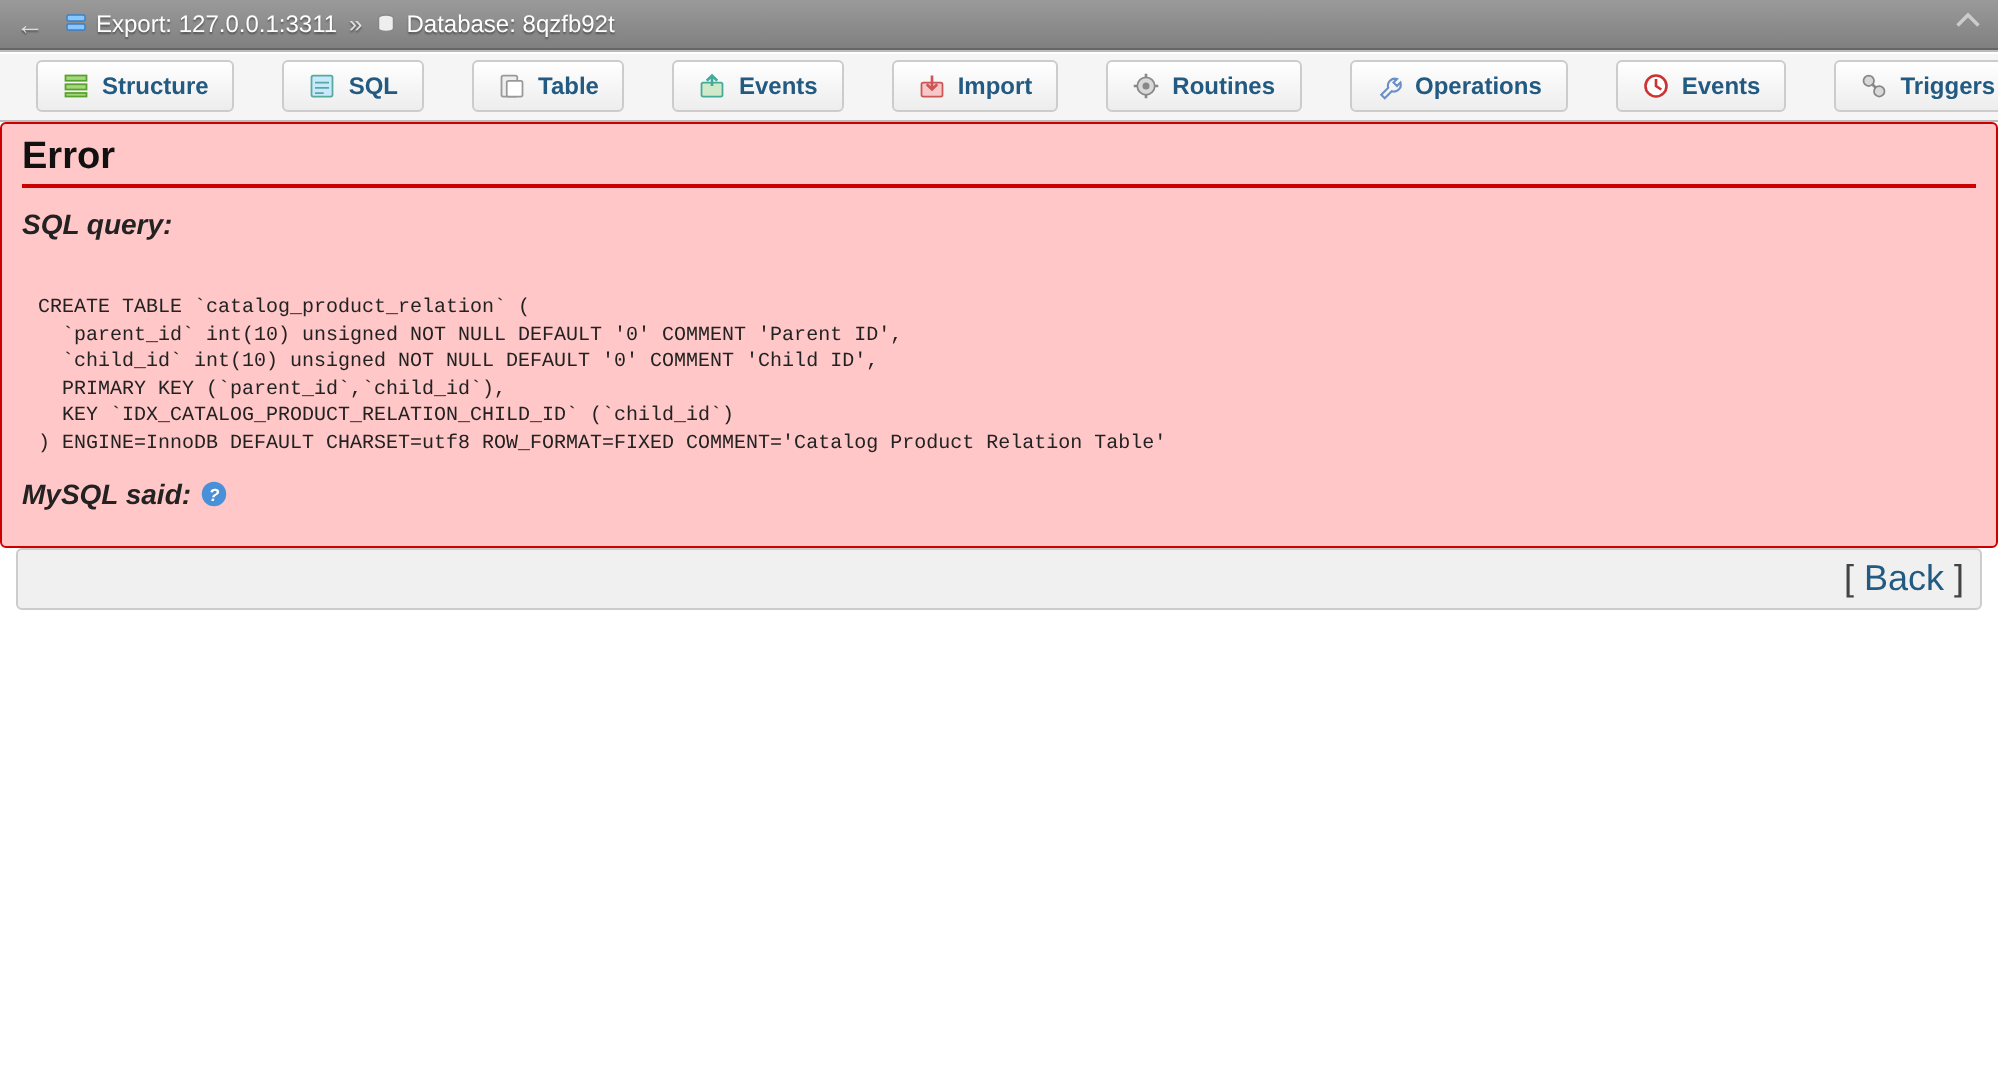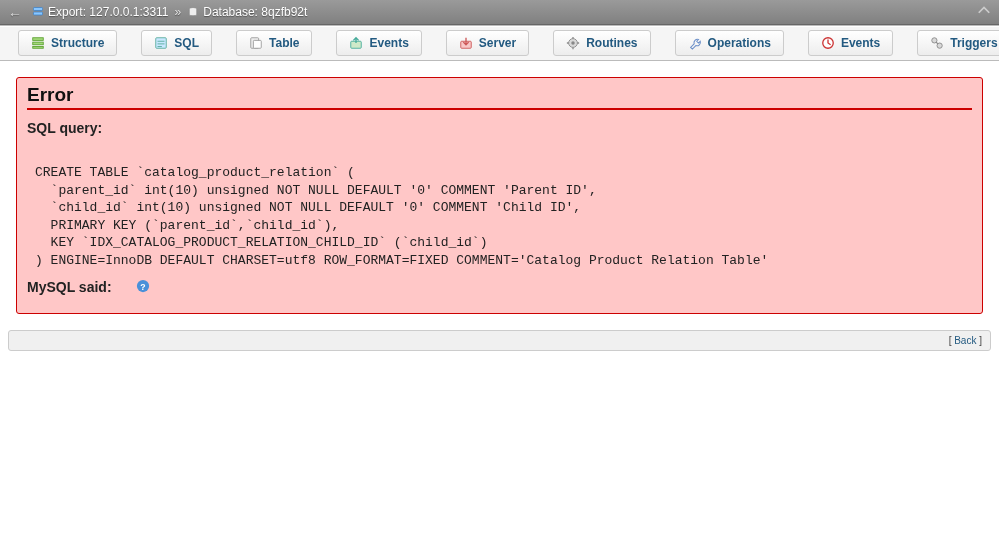--- a/index.html
+++ b/index.html
@@ -81,66 +81,67 @@
     width: 14px;
     height: 14px;
     margin-right: 6px;
     display: inline-block;
     flex: 0 0 auto;
   }
   .tabs .tab.more .t-icon { margin-right: 6px; }
 
   
   .error-panel {
-    margin: 16px;
+    margin: 0;
     border: 1px solid #cc0000;
     background: #ffc7c7;
     border-radius: 3px;
     padding: 6px 10px 14px 10px;
   }
   .error-panel h1 {
     font-size: 19px;
     margin: 0 0 4px 0;
     color: #111;
     font-weight: bold;
     border-bottom: 2px solid #cc0000;
     padding-bottom: 2px;
   }
   .error-panel h2 {
     font-size: 14px;
     margin: 10px 0 4px 0;
     font-weight: bold;
+    font-style: italic;
   }
   .error-panel h2.with-icon {
     display: flex;
-    align-items: flex-start;
-    gap: 24px;
+    align-items: center;
+    gap: 4px;
   }
   .error-panel pre {
     font-family: "Courier New", monospace;
-    font-size: 13px;
+    font-size: 10px;
     line-height: 1.35;
     margin: 0;
     padding: 24px 0 0 8px;
     white-space: pre;
     color: #222;
   }
   .error-panel pre.msg {
     padding: 4px 0 0 0;
   }
 
   
   .footer-bar {
     margin: 0 8px 8px 8px;
     background: #f0f0f0;
     border: 1px solid #ccc;
     border-radius: 3px;
     padding: 4px 8px;
     text-align: right;
-    font-size: 10px;
+    font-size: 18px;
     color: #444;
   }
   .footer-bar a {
     color: #235a81;
     text-decoration: none;
   }
 
   
   .ico-server  { fill:#88c6ff; stroke:#3e80c4; }
   .ico-db      { fill:#eee; stroke:#888; }
@@ -222,21 +223,21 @@
         <path d="M8 2v6M5 5l3-3 3 3" stroke="#4a9" stroke-width="1.5" fill="none"></path>
       </svg>
     <span>Events</span>
   </div>
 
   <div class="tab">
     <svg class="t-icon" viewBox="0 0 16 16">
         <rect class="ico-import" x="2" y="6" width="12" height="8" rx="1"></rect>
         <path d="M8 10V2M5 7l3 3 3-3" stroke="#c55" stroke-width="1.5" fill="none"></path>
       </svg>
-    <span>Server</span>
+    <span>Import</span>
   </div>
 
   <div class="tab">
     <svg class="t-icon" viewBox="0 0 16 16">
         <circle class="ico-rout" cx="8" cy="8" r="5"></circle>
         <circle cx="8" cy="8" r="2" fill="#888"></circle>
         <path d="M8 1v2M8 13v2M1 8h2M13 8h2" stroke="#888" stroke-width="1.5"></path>
       </svg>
     <span>Routines</span>
   </div>

